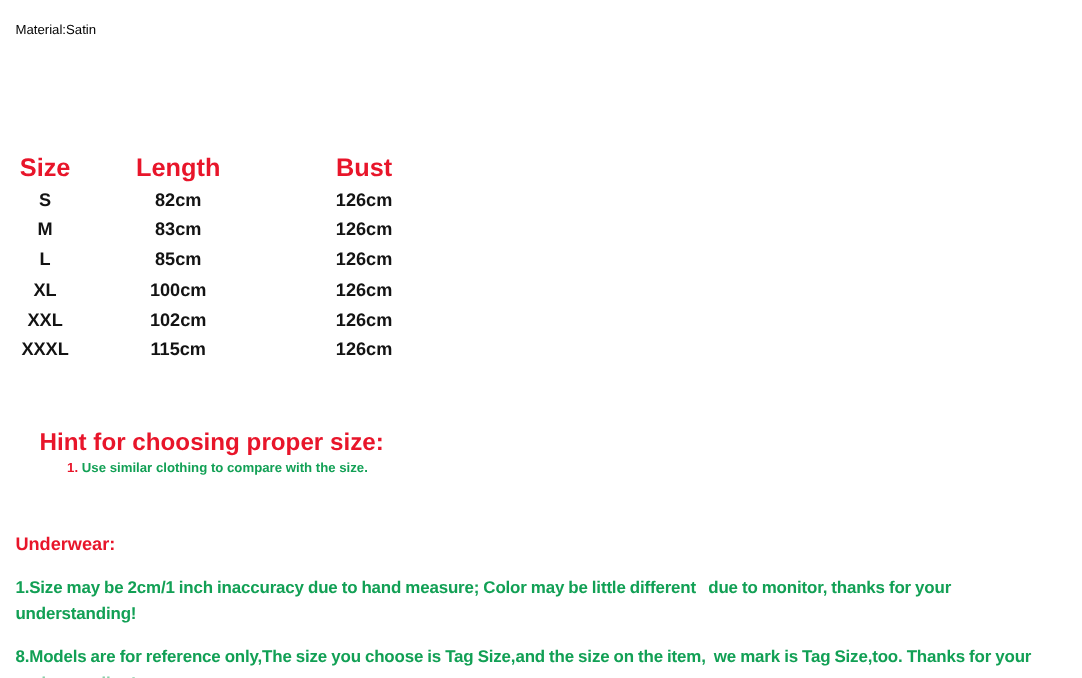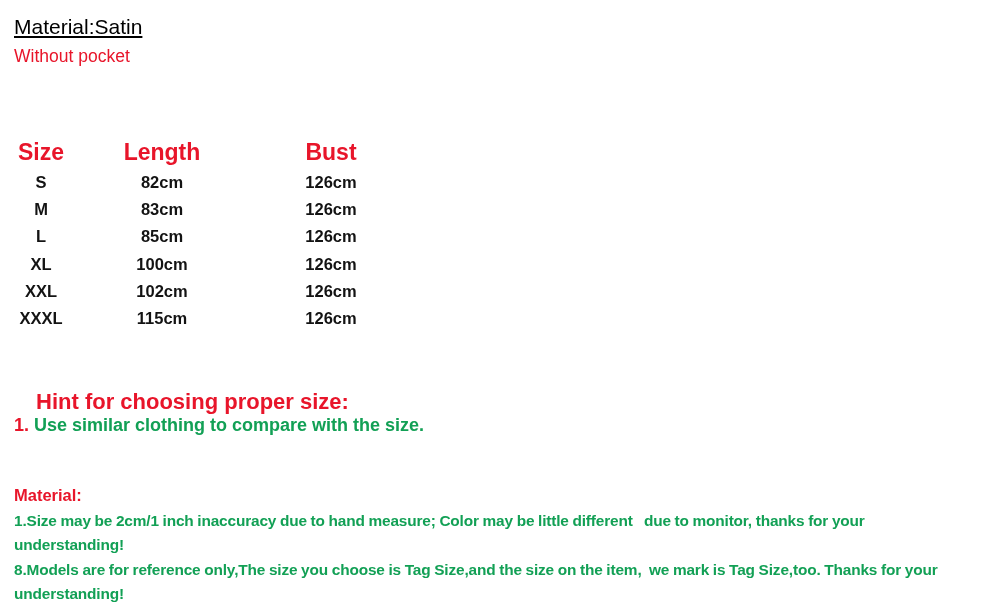--- a/index.html
+++ b/index.html
@@ -24,25 +24,24 @@
   }
 
   
   .intro {
     position: absolute;
     left: 14px;
     top: 12px;
     width: 940px;
   }
   .intro-line {
-    font-size: 21px;
+    font-size: 12px;
     line-height: 30px;
     white-space: pre;
     color: #000000;
-    text-decoration: underline;
   }
   .intro-line.spaced {
     margin-top: 16px;
   }
   .red {
     color: #e8152a;
   }
   .red-line {
     font-size: 17.5px;
     line-height: 28px;
@@ -92,25 +91,26 @@
   }
   .hint-title {
     font-size: 22px;
     font-weight: bold;
     color: #e8152a;
     line-height: 23px;
     padding-left: 22px;
     white-space: pre;
   }
   .hint-item {
-    font-size: 18px;
+    font-size: 12px;
     font-weight: bold;
     color: #12a055;
     line-height: 25px;
     white-space: pre;
+    margin-left: 47px;
   }
   .hint-item .num {
     color: #e8152a;
   }
 
   
   .attn-block {
     position: absolute;
     left: 14px;
     top: 483px;
@@ -124,31 +124,30 @@
     white-space: pre;
   }
   .attn-item {
     font-size: 15.4px;
     font-weight: bold;
     color: #12a055;
     line-height: 23.5px;
     white-space: pre-wrap;
     word-spacing: -0.4px;
     letter-spacing: -0.15px;
-    margin-top: 2px;
+    margin-top: 16px;
   }
 </style>
 </head>
 <body>
 
 <div class="page">
 
   <div class="intro">
     <div class="intro-line">Material:Satin</div>
-    <div class="red-line">Without pocket</div>
   </div>
 
   <table class="size-table">
     <thead>
       <tr>
         <th class="col-size">Size</th>
         <th class="col-length">Length</th>
         <th class="col-bust">Bust</th>
       </tr>
     </thead>
@@ -185,18 +184,18 @@
       </tr>
     </tbody>
   </table>
 
   <div class="hint-block">
     <div class="hint-title">Hint for choosing proper size:</div>
     <div class="hint-item"><span class="num">1.</span><span> Use similar clothing to compare with the size.</span></div>
   </div>
 
   <div class="attn-block">
-    <div class="attn-title">Material:</div>
+    <div class="attn-title">Underwear:</div>
     <div class="attn-item">1.Size may be 2cm/1 inch inaccuracy due to hand measure; Color may be little different   due to monitor, thanks for your understanding!</div>
     <div class="attn-item">8.Models are for reference only,The size you choose is Tag Size,and the size on the item,  we mark is Tag Size,too. Thanks for your understanding!</div>
   </div>
 
 </div>
 
 </body></html>

